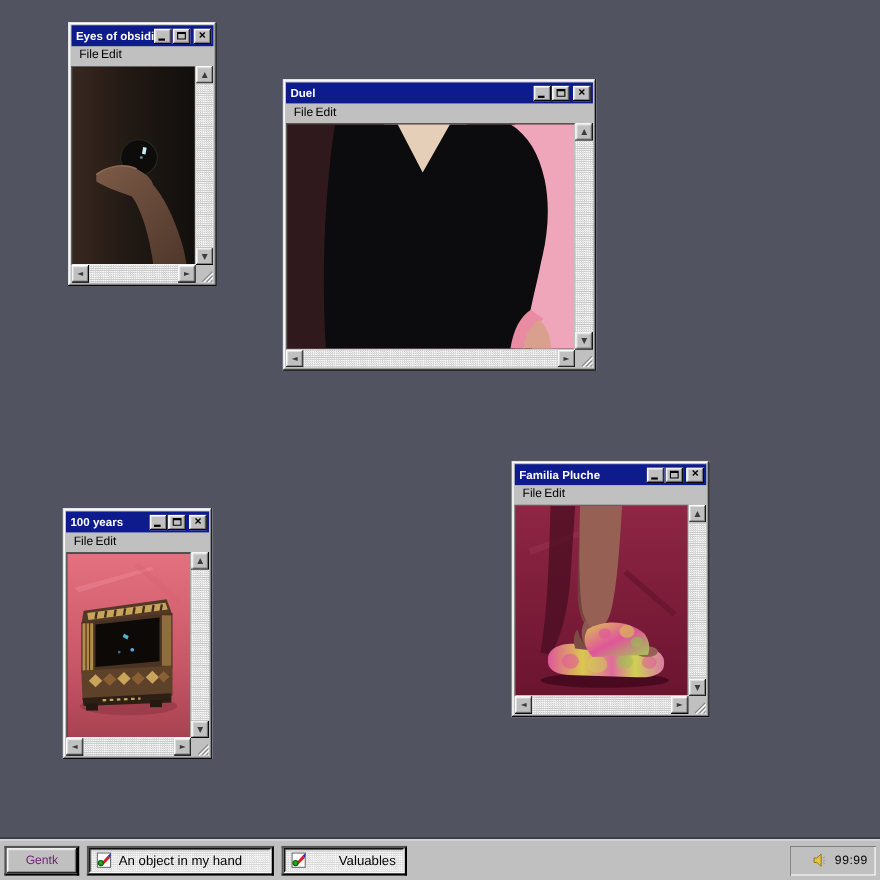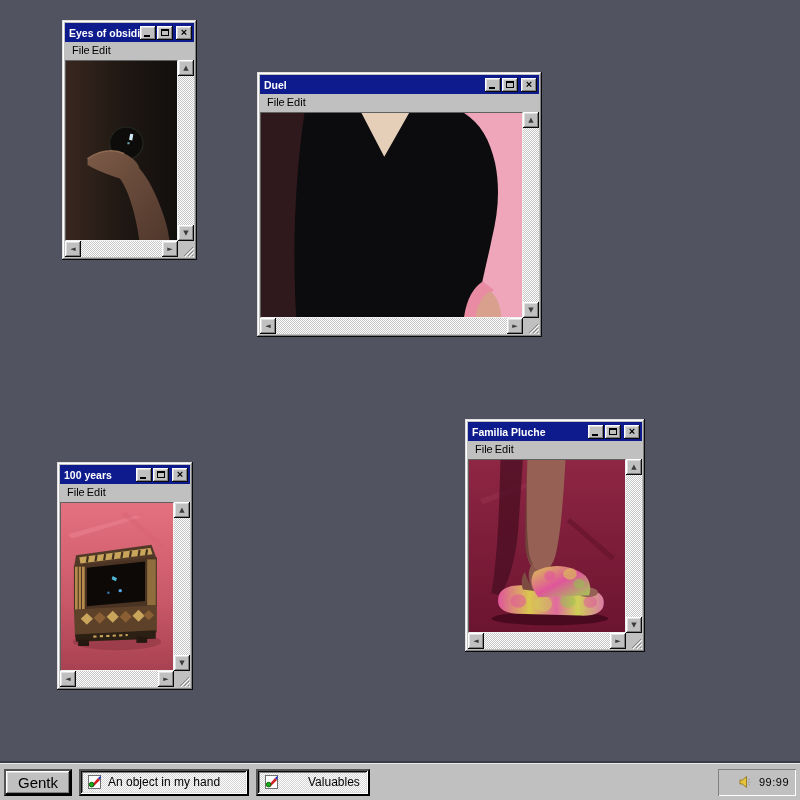--- a/index.html
+++ b/index.html
@@ -111,21 +111,21 @@
     box-shadow: 0 -2px 0 #3a3d47;
     display: flex;
     align-items: center;
     padding: 0 4px;
     gap: 7px;
   }
   .start-btn {
     flex: 0 0 68px;
     height: 27px;
     display: flex; align-items: center; justify-content: center;
-    font-size: 15px; color: #000000;
+    font-size: 11px; color: #701a75;
   }
   .taskbtn {
     height: 27px;
     display: flex; align-items: center;
     gap: 5px;
     padding: 0 6px;
     font-size: 12px; color: #000;
     box-shadow: inset -1px -1px #ffffff, inset 1px 1px #0a0a0a,
                 inset -2px -2px #dfdfdf, inset 2px 2px #808080;
     background-color: #d8d8d8;

